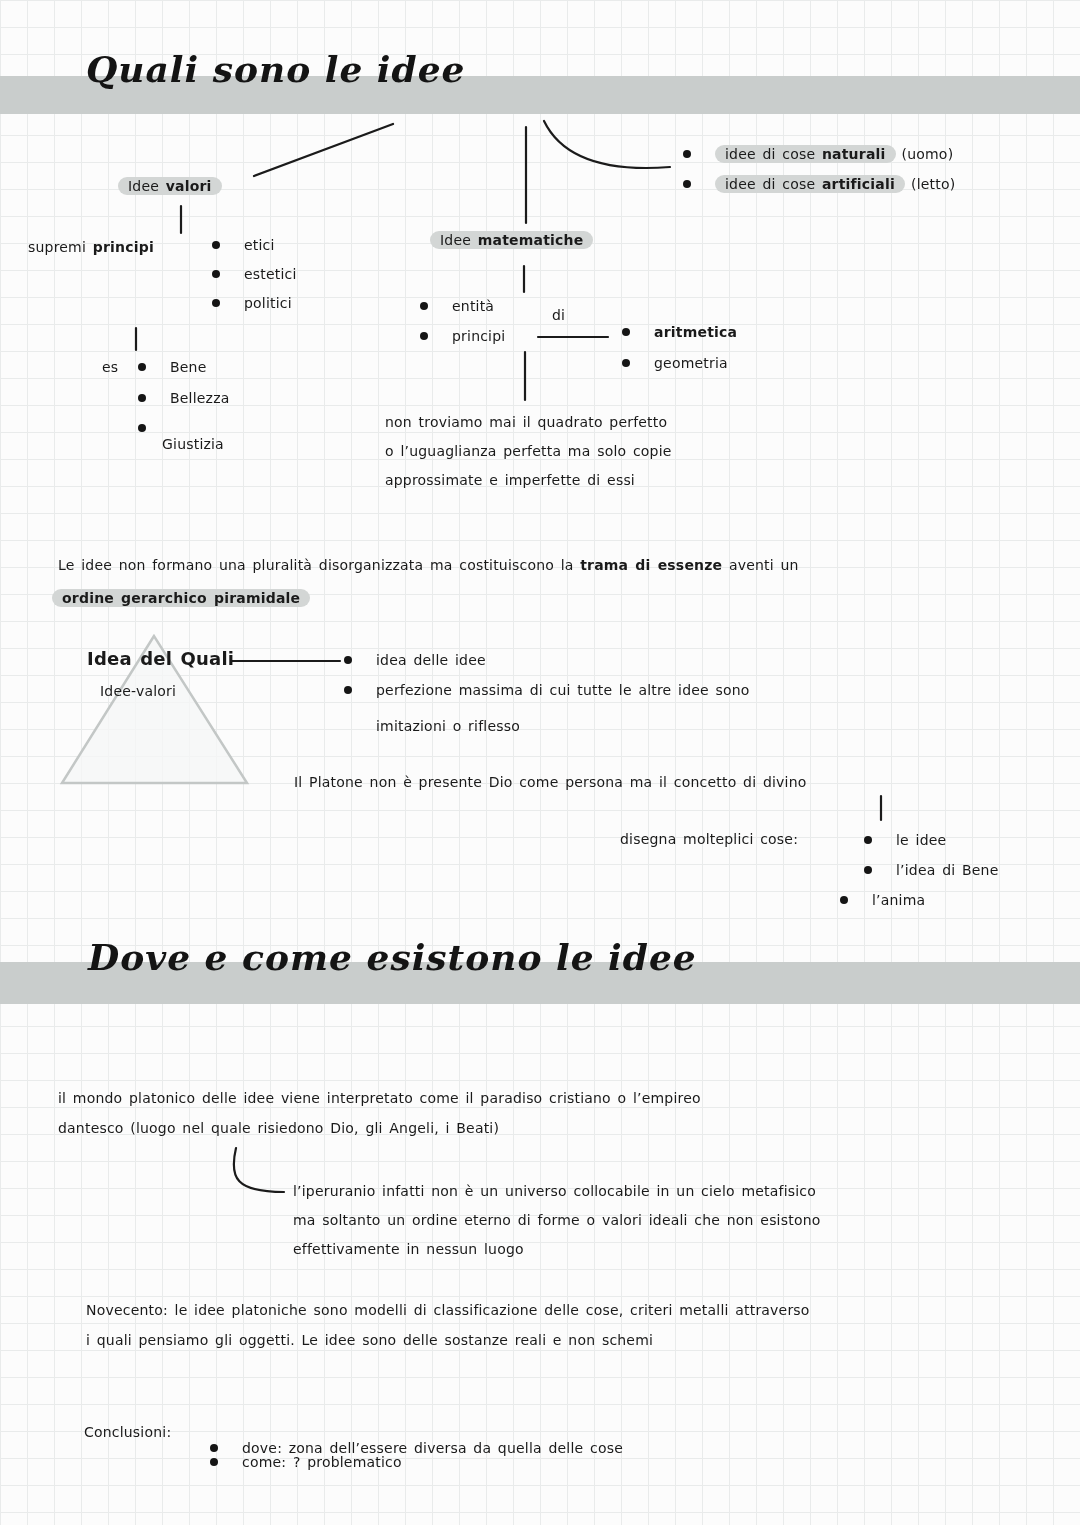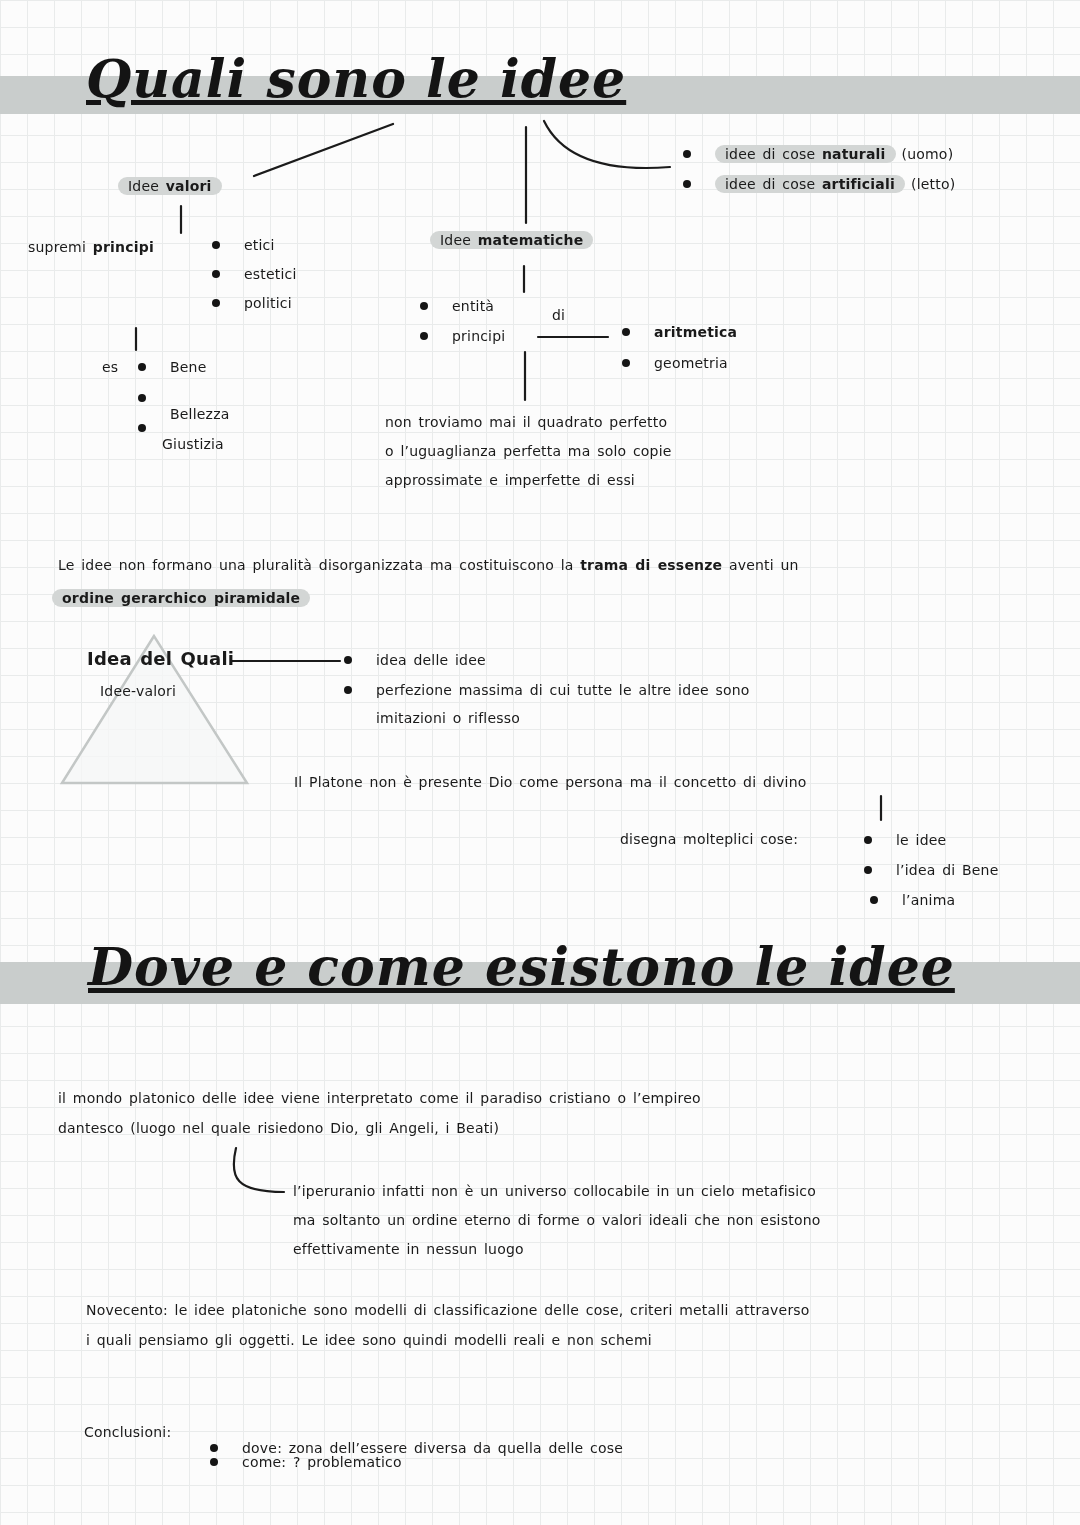--- a/index.html
+++ b/index.html
@@ -13,22 +13,22 @@
     background-size:27px 27px;
     font-family:"DejaVu Sans",sans-serif;
     color:#1a1a1a;
     overflow:hidden;
   }
   .band{position:absolute;left:0;width:100%;background:#c9cdcc;}
   .script{
     position:absolute;
     font-family:"DejaVu Serif",serif;
     font-style:italic;font-weight:800;
-    font-size:52px;line-height:1.1;color:#141414;
-    white-space:nowrap;letter-spacing:1px;text-decoration:underline;
+    font-size:36px;line-height:1.1;color:#141414;
+    white-space:nowrap;letter-spacing:1px;
   }
   .txt{position:absolute;font-size:14px;line-height:24px;white-space:nowrap;word-spacing:2px;letter-spacing:.2px;}
   .b{font-weight:bold;}
   .pill{background:#d3d6d5;border-radius:11px;padding:1px 10px;}
   .brow{position:absolute;display:flex;align-items:flex-start;}
   .dot{width:8px;height:8px;border-radius:50%;background:#151515;margin-top:8px;flex:0 0 auto;}
   .gap{margin-left:24px;}
   .after{margin-left:6px;}
   svg.overlay{position:absolute;left:0;top:0;pointer-events:none;}
   svg.overlay line, svg.overlay path{stroke:#1b1b1b;stroke-width:2.2;fill:none;stroke-linecap:round;}
@@ -79,21 +79,21 @@
       <span class="txt gap" style="position:static;">politici</span>
     </div>
 
   <div class="txt" style="left:102px;top:355px;">es</div>
   <div class="brow" style="left:138px;top:355px;">
       <span class="dot"></span>
       <span class="txt gap" style="position:static;">Bene</span>
     </div>
   <div class="brow" style="left:138px;top:386px;">
       <span class="dot"></span>
-      <span class="txt gap" style="position:static;margin-top:16px;">Bellezza</span>
+      <span class="txt gap" style="position:static;">Bellezza</span>
     </div>
   <div class="brow" style="left:138px;top:416px;flex-direction:column;">
       <span class="dot"></span>
       <span class="txt gap" style="position:static;">Giustizia</span>
     </div>
 
   <div class="txt" style="left:430px;top:228px;">
     <span class="pill"><span>Idee </span><span class="b">matematiche</span></span>
   </div>
 
@@ -142,52 +142,52 @@
   <div class="txt" style="left:100px;top:679px;">Idee-valori</div>
 
   <div class="brow" style="left:344px;top:648px;">
       <span class="dot"></span>
       <span class="txt gap" style="position:static;">idea delle idee</span>
     </div>
   <div class="brow" style="left:344px;top:678px;">
     <span class="dot"></span>
     <span class="txt gap" style="position:static;">
       <span style="display:block;">perfezione massima di cui tutte le altre idee sono</span>
-      <span style="display:block;margin-top:4px;">imitazioni o riflesso</span>
+      <span style="display:block;margin-top:12px;">imitazioni o riflesso</span>
     </span>
   </div>
 
   <div class="txt" style="left:294px;top:770px;">Il Platone non è presente Dio come persona ma il concetto di divino</div>
 
   <div class="txt" style="left:620px;top:827px;">disegna molteplici cose:</div>
   <div class="brow" style="left:864px;top:828px;">
       <span class="dot"></span>
       <span class="txt gap" style="position:static;">le idee</span>
     </div>
   <div class="brow" style="left:864px;top:858px;">
       <span class="dot"></span>
       <span class="txt gap" style="position:static;">l’idea di Bene</span>
     </div>
-  <div class="brow" style="left:870px;top:888px;">
+  <div class="brow" style="left:840px;top:888px;">
       <span class="dot"></span>
       <span class="txt gap" style="position:static;">l’anima</span>
     </div>
 
   <div class="script" style="left:88px;top:938px;">Dove e come esistono le idee</div>
 
 
   <div class="txt" style="left:58px;top:1086px;">il mondo platonico delle idee viene interpretato come il paradiso cristiano o l’empireo</div>
   <div class="txt" style="left:58px;top:1116px;">dantesco (luogo nel quale risiedono Dio, gli Angeli, i Beati)</div>
 
   <div class="txt" style="left:293px;top:1179px;">l’iperuranio infatti non è un universo collocabile in un cielo metafisico</div>
   <div class="txt" style="left:293px;top:1208px;">ma soltanto un ordine eterno di forme o valori ideali che non esistono</div>
   <div class="txt" style="left:293px;top:1237px;">effettivamente in nessun luogo</div>
 
   <div class="txt" style="left:86px;top:1298px;">Novecento: le idee platoniche sono modelli di classificazione delle cose, criteri metalli attraverso</div>
-  <div class="txt" style="left:86px;top:1328px;">i quali pensiamo gli oggetti. Le idee sono quindi modelli reali e non schemi</div>
+  <div class="txt" style="left:86px;top:1328px;">i quali pensiamo gli oggetti. Le idee sono delle sostanze reali e non schemi</div>
 
   <div class="txt" style="left:84px;top:1420px;">Conclusioni:</div>
   <div class="brow" style="left:210px;top:1420px;margin-top:16px;">
       <span class="dot"></span>
       <span class="txt gap" style="position:static;">dove: zona dell’essere diversa da quella delle cose</span>
     </div>
   <div class="brow" style="left:210px;top:1450px;">
       <span class="dot"></span>
       <span class="txt gap" style="position:static;">come: ? problematico</span>
     </div>

